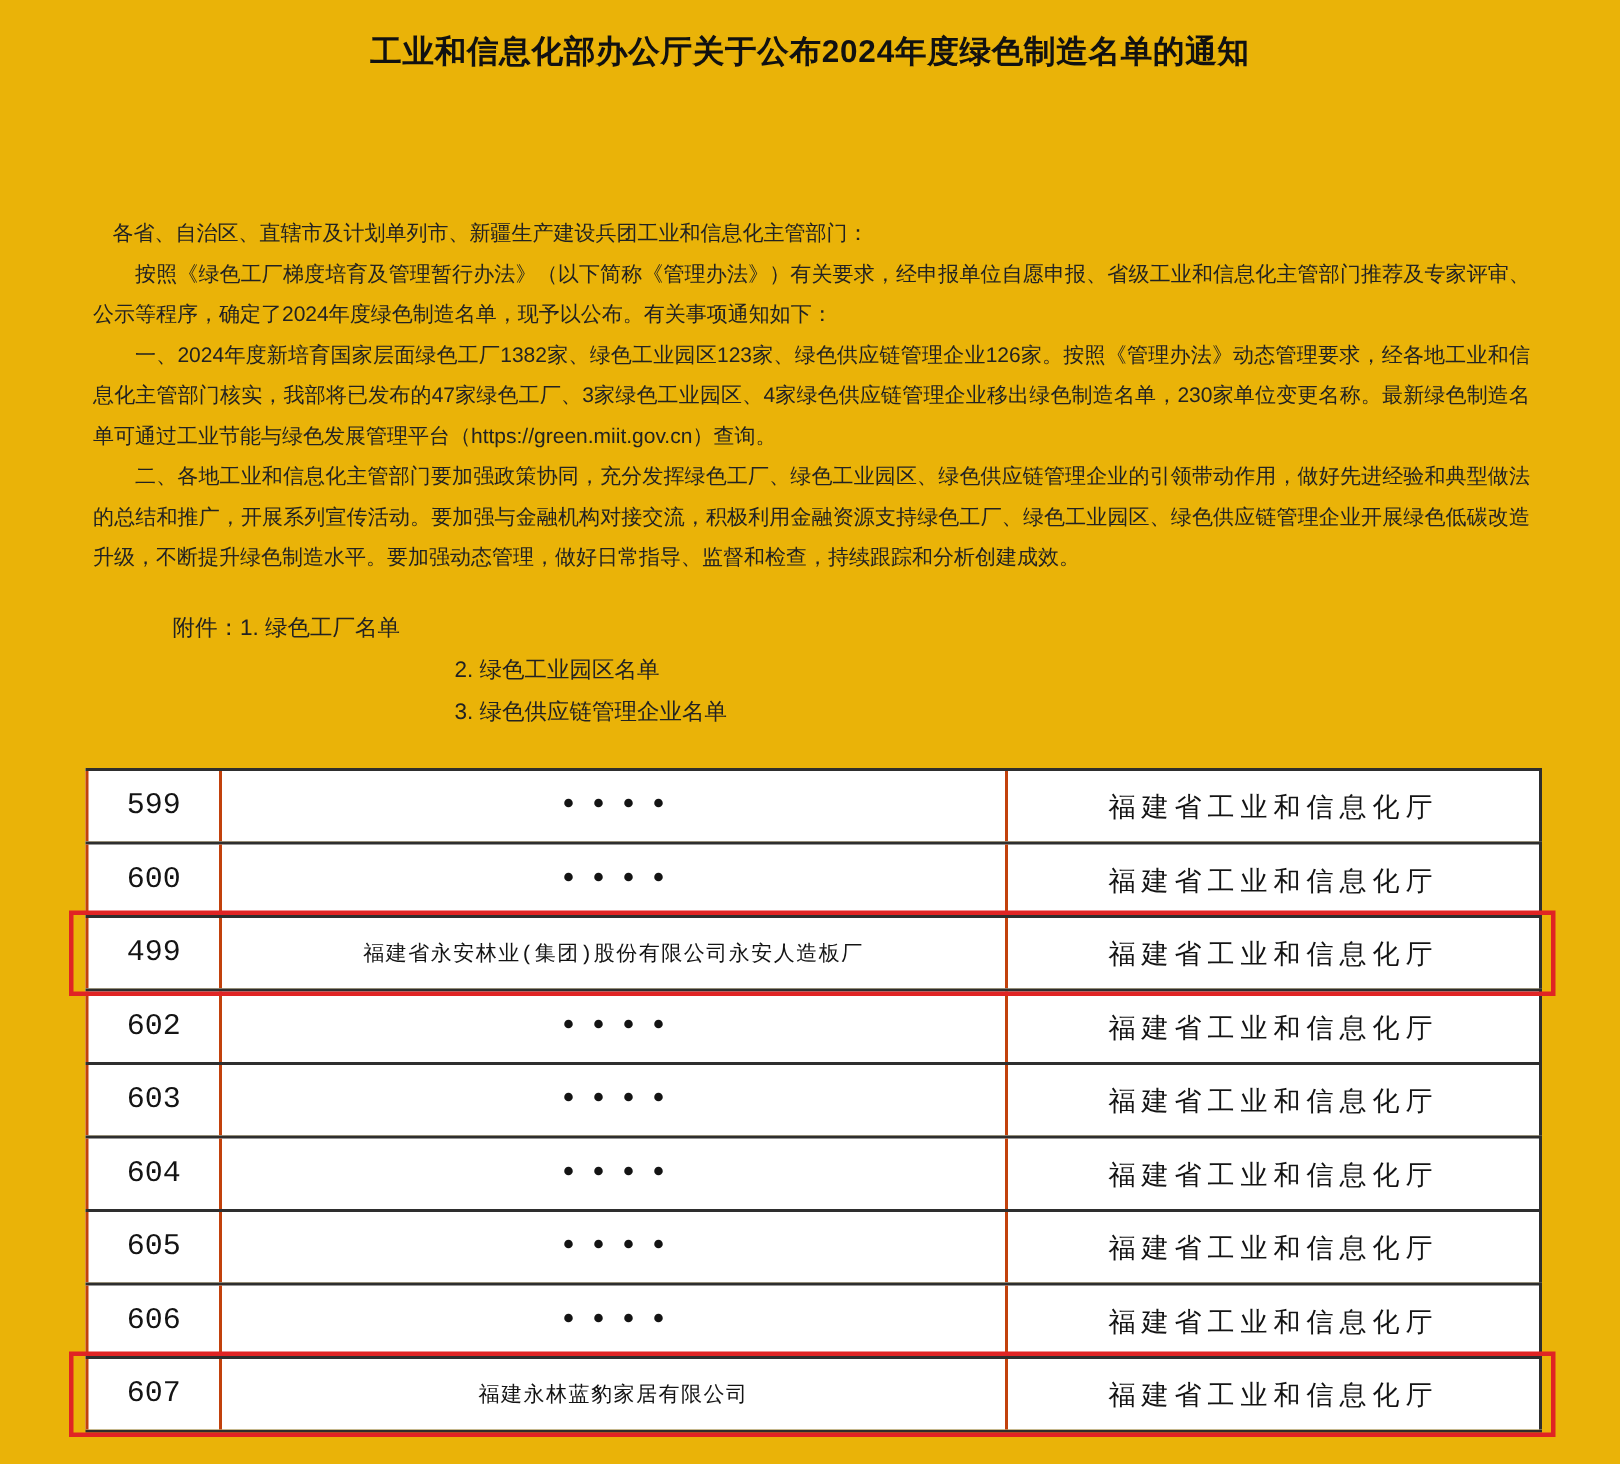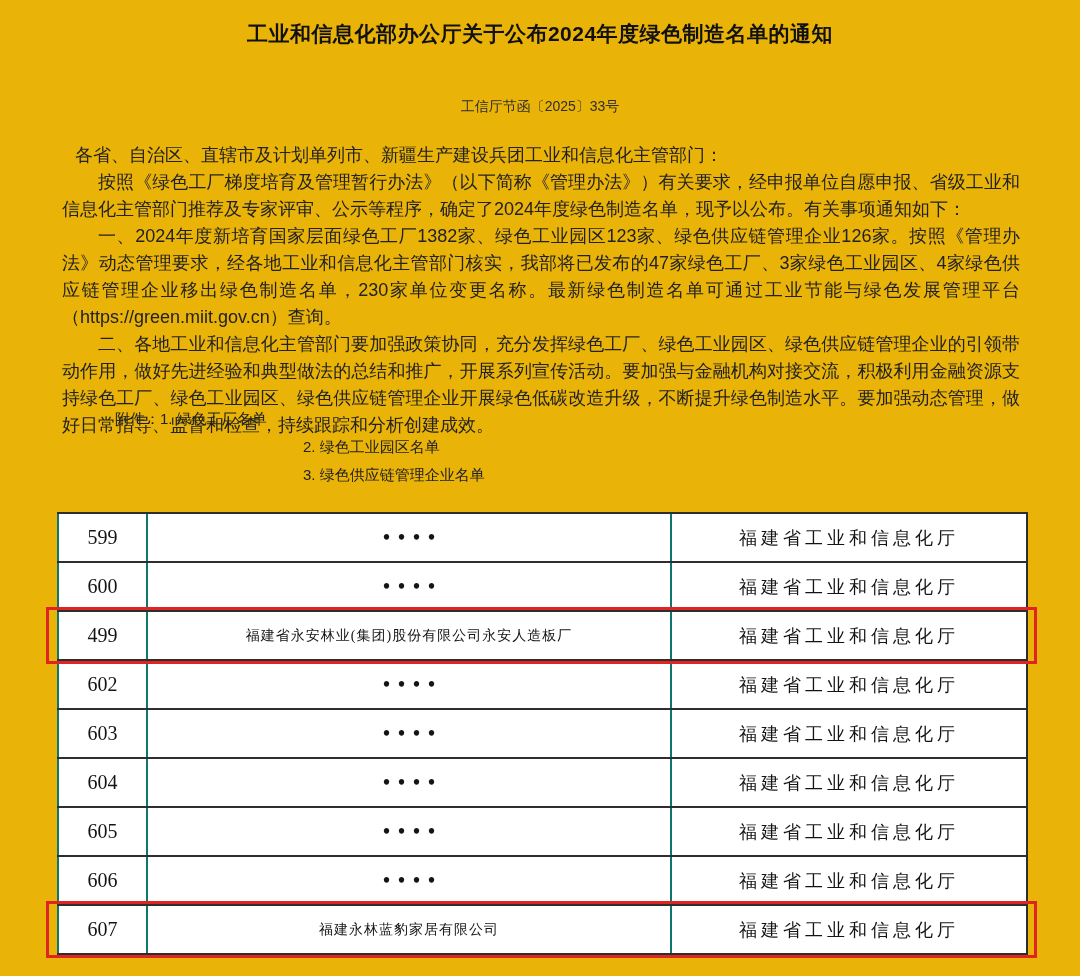--- a/index.html
+++ b/index.html
@@ -29,21 +29,21 @@
     top: 98px; left: 0;
     width: 100%;
     text-align: center;
     font-size: 14px;
     color: #2e2e2e;
   }
   .body-text {
     position: absolute;
     top: 142px; left: 62px;
     width: 958px;
-    font-size: 18px;
+    font-size: 14px;
     line-height: 27px;
     text-align: justify;
     color: #222;
   }
   .salutation { text-indent: 13px; }
   .para { text-indent: 2em; }
   .attach-block {
     position: absolute;
     top: 406px; left: 115px;
     font-size: 15px;
@@ -64,22 +64,22 @@
     grid-template-columns: 89px 1fr 356px;
     height: 49px;
     border-top: 2px solid #2e2e2e;
     border-right: 2px solid #2e2e2e;
     background: #fff;
   }
   .cell {
     display: flex;
     align-items: center;
     justify-content: center;
-    border-left: 2px solid #0f766e;
-    font-family: Liberation Serif, serif;
+    border-left: 2px solid #c2410c;
+    font-family: Liberation Mono, monospace;
     color: #141414;
     overflow: hidden;
     white-space: nowrap;
   }
   .cell-num { font-size: 20px; }
   .cell-company { font-size: 14px; letter-spacing: 1px; }
   .cell-company.dots { font-size: 20px; font-weight: bold; letter-spacing: 8px; padding-left: 8px; }
   .cell-dept { font-size: 18px; letter-spacing: 4px; text-align: center; }
   .hl-box { display: none; }
   .t-row.highlighted .hl-box {
@@ -91,21 +91,20 @@
     pointer-events: none;
   }
 </style>
 </head>
 <body>
 
 <div class="page">
 
   <div class="doc-title">工业和信息化部办公厅关于公布2024年度绿色制造名单的通知</div>
 
-  <div class="doc-number">工信厅节函〔2025〕33号</div>
 
   <div class="body-text">
     <p class="salutation">各省、自治区、直辖市及计划单列市、新疆生产建设兵团工业和信息化主管部门：</p>
     <p class="para">按照《绿色工厂梯度培育及管理暂行办法》（以下简称《管理办法》）有关要求，经申报单位自愿申报、省级工业和信息化主管部门推荐及专家评审、公示等程序，确定了2024年度绿色制造名单，现予以公布。有关事项通知如下：</p>
     <p class="para">一、2024年度新培育国家层面绿色工厂1382家、绿色工业园区123家、绿色供应链管理企业126家。按照《管理办法》动态管理要求，经各地工业和信息化主管部门核实，我部将已发布的47家绿色工厂、3家绿色工业园区、4家绿色供应链管理企业移出绿色制造名单，230家单位变更名称。最新绿色制造名单可通过工业节能与绿色发展管理平台（https://green.miit.gov.cn）查询。</p>
     <p class="para">二、各地工业和信息化主管部门要加强政策协同，充分发挥绿色工厂、绿色工业园区、绿色供应链管理企业的引领带动作用，做好先进经验和典型做法的总结和推广，开展系列宣传活动。要加强与金融机构对接交流，积极利用金融资源支持绿色工厂、绿色工业园区、绿色供应链管理企业开展绿色低碳改造升级，不断提升绿色制造水平。要加强动态管理，做好日常指导、监督和检查，持续跟踪和分析创建成效。</p>
   </div>
 
   <div class="attach-block">
     <div class="attach-line">

